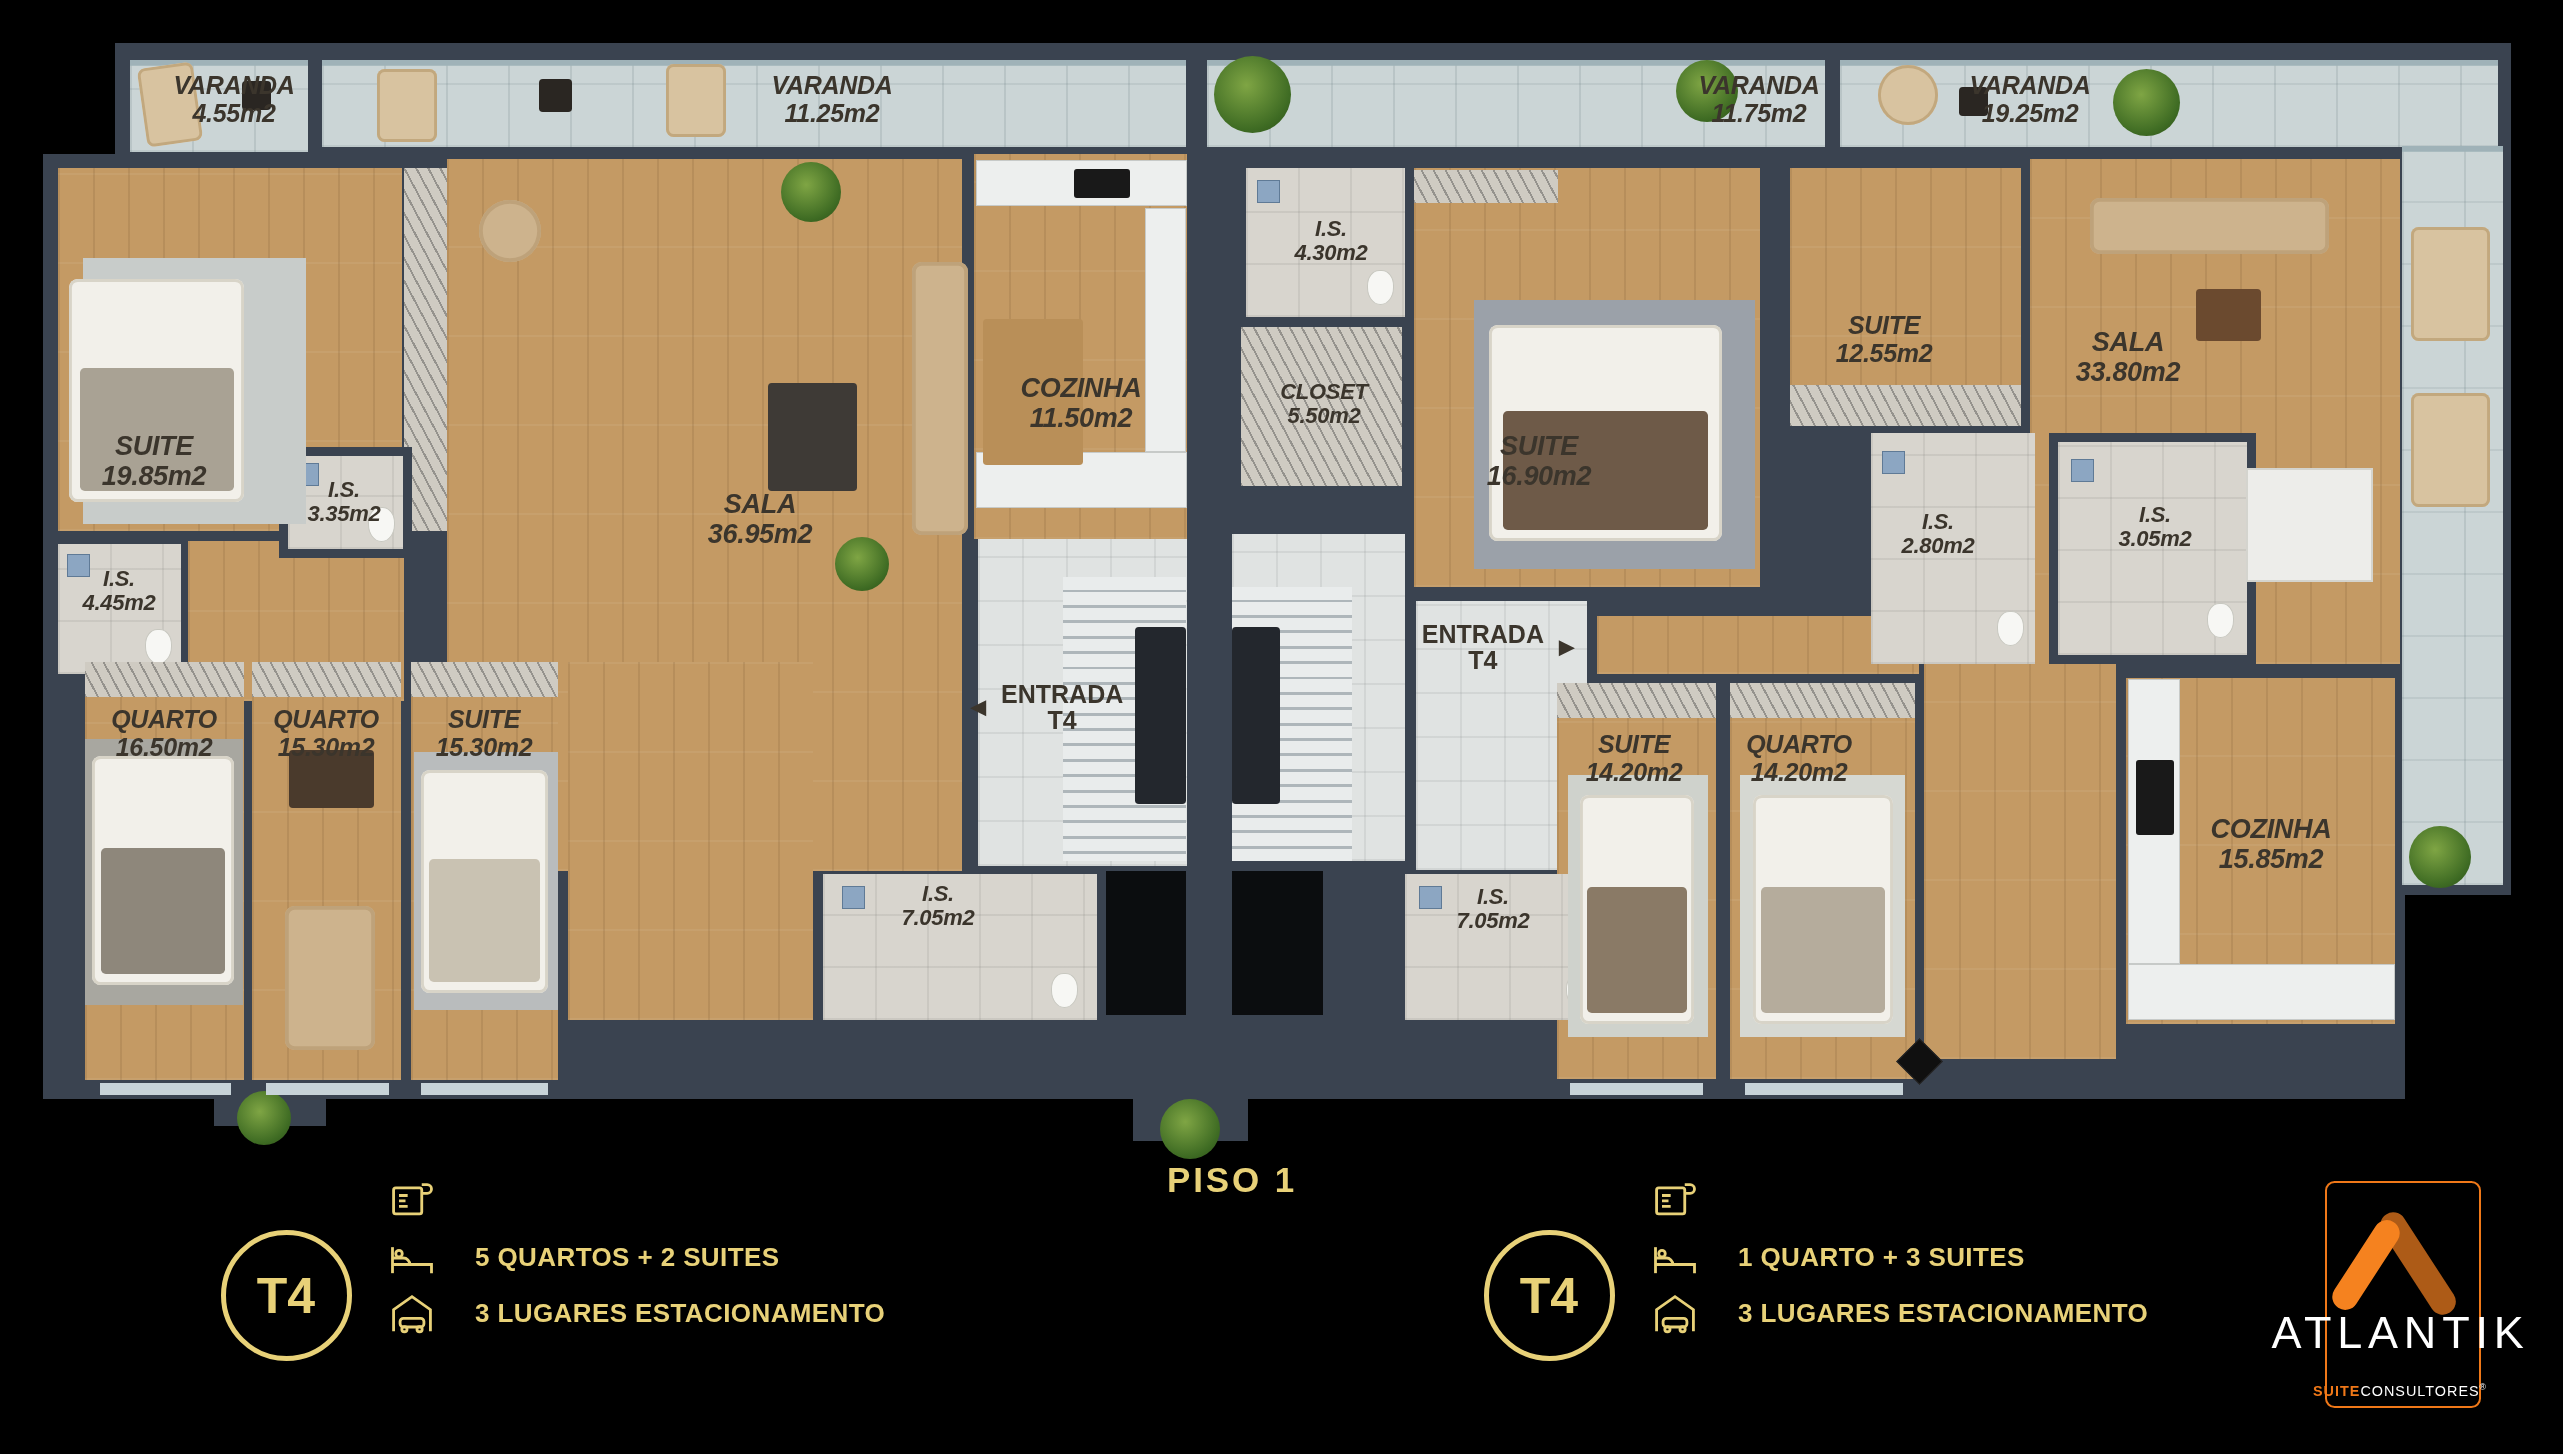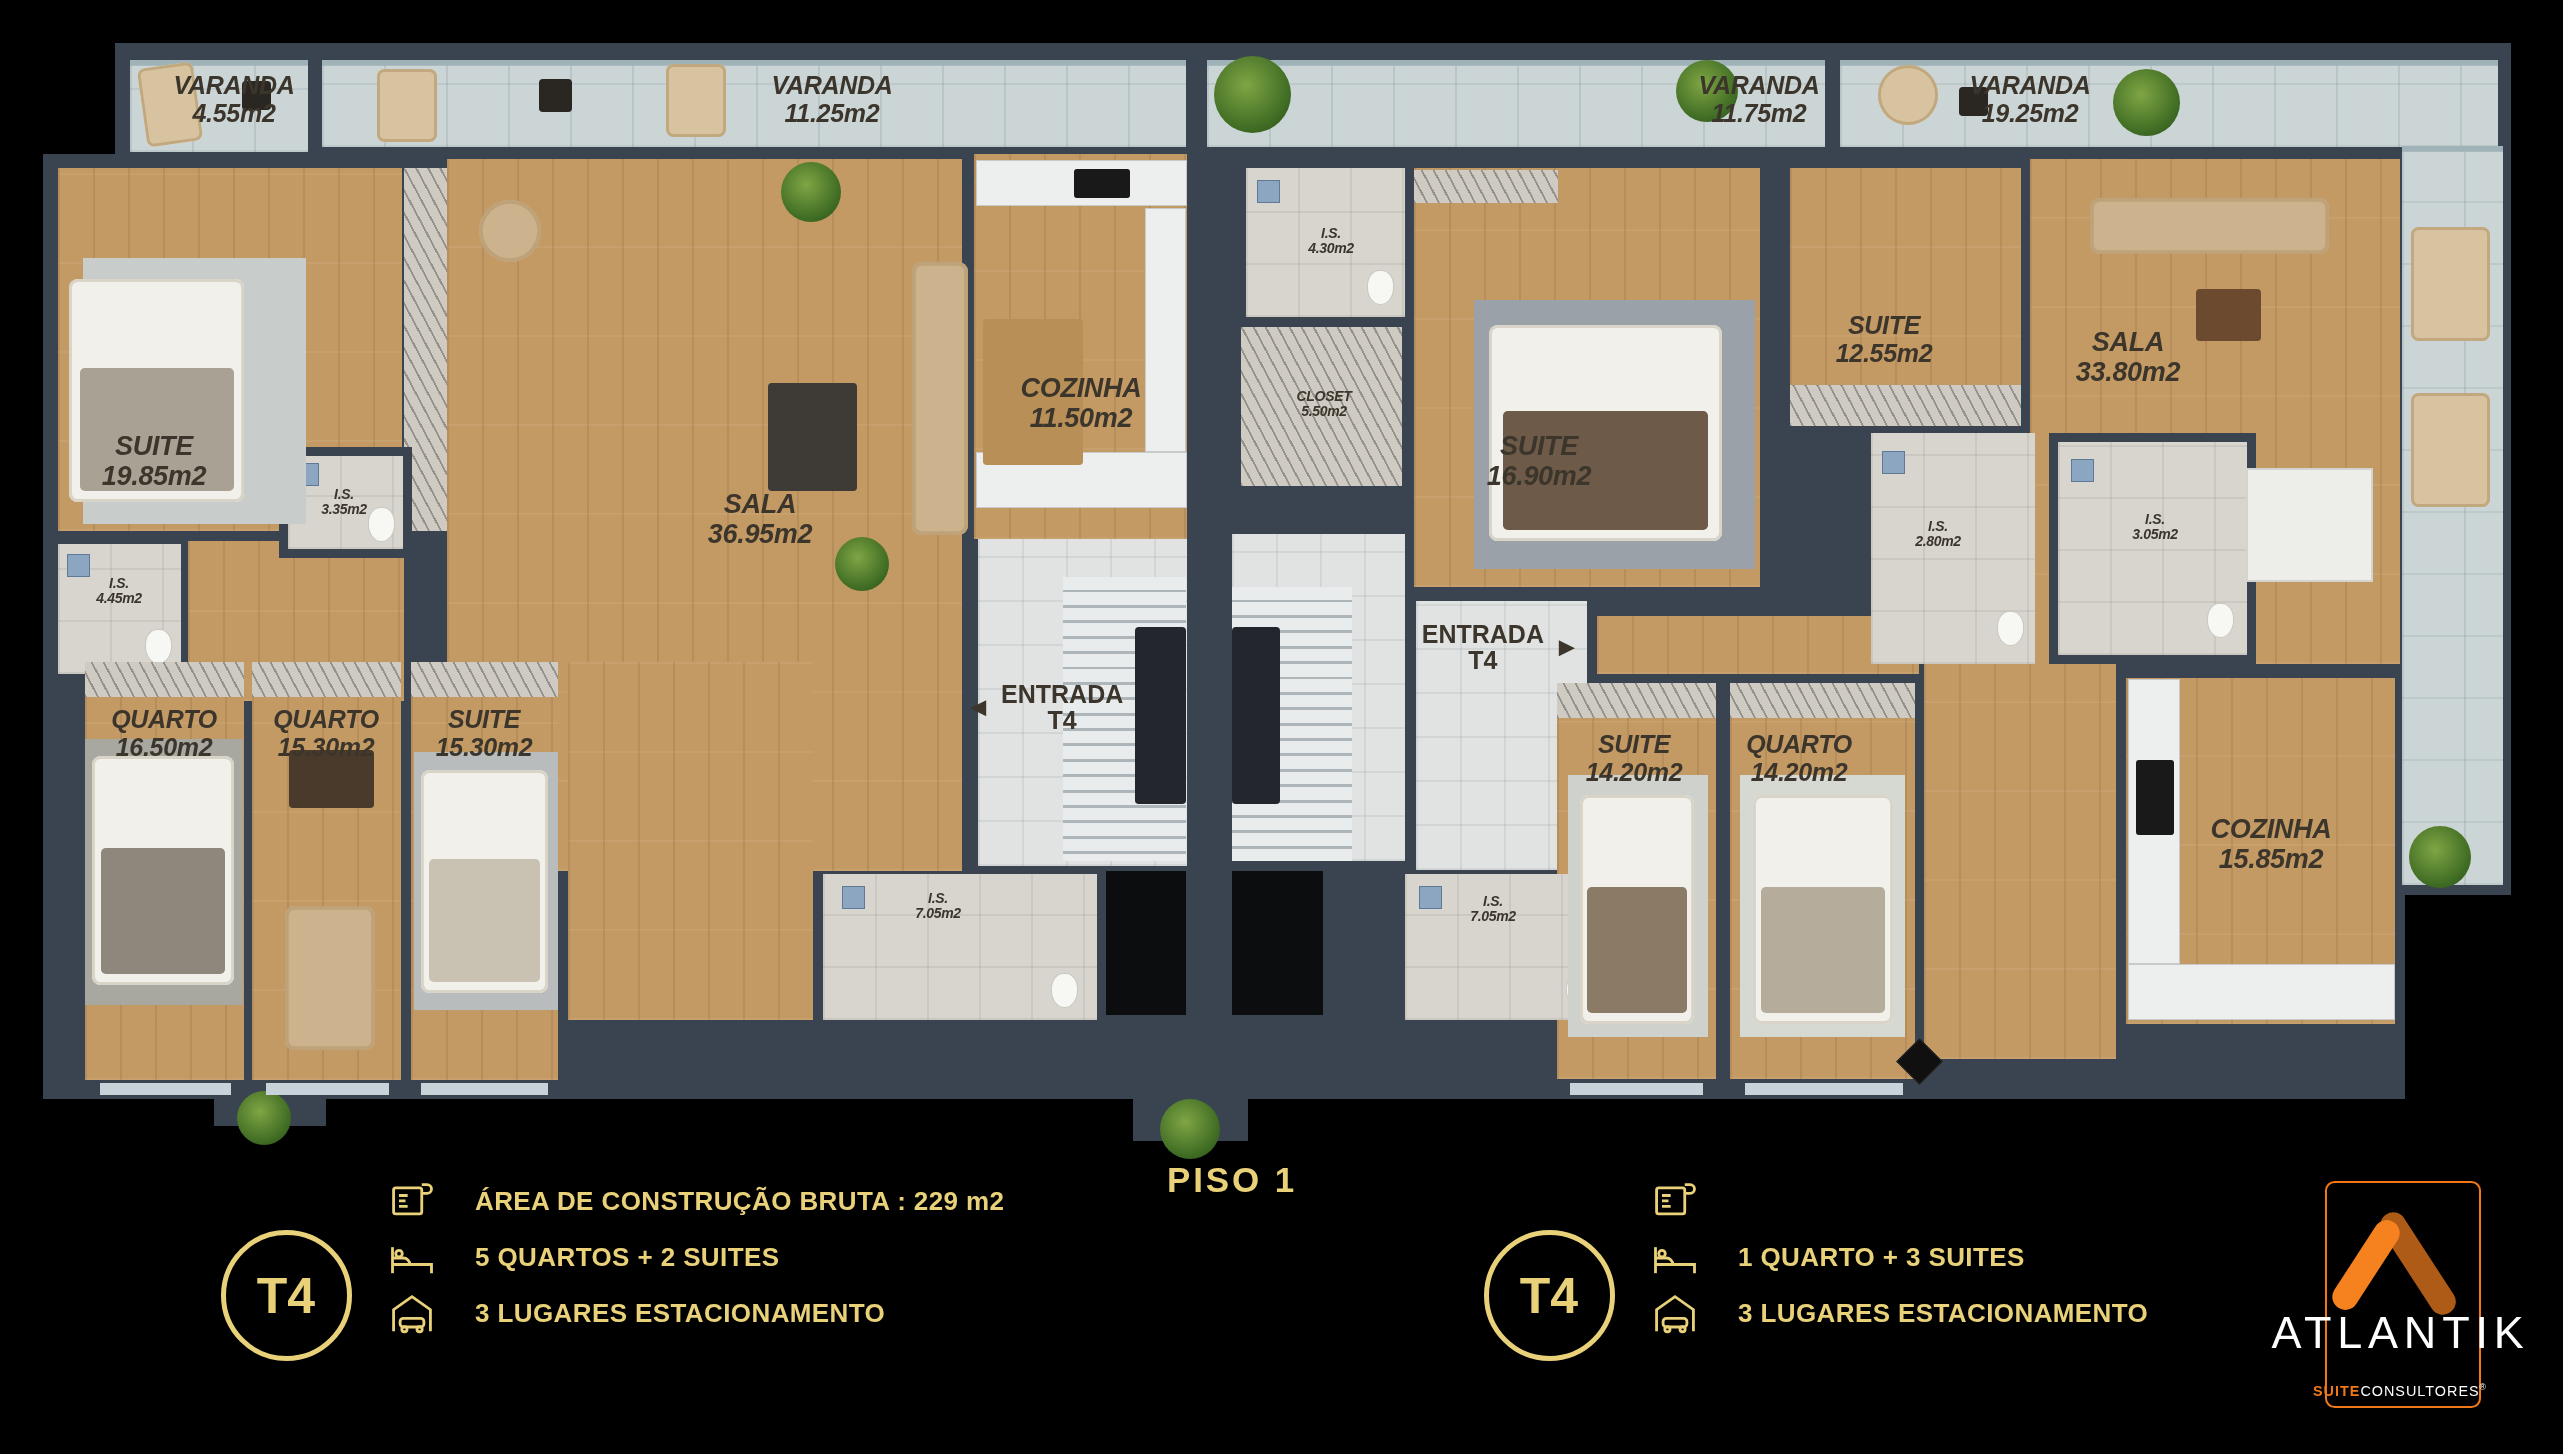--- a/index.html
+++ b/index.html
@@ -40,21 +40,21 @@
   .marble{position:absolute;background:#EDEDEA;border:2.9px solid #D4D4CE;box-sizing:border-box;}
   .deck{position:absolute;background:#D8C3A0;border-radius:7.7px;box-shadow:inset 0 0 0 2.9px #C2A87E;}
   .cook{position:absolute;background:#191919;border-radius:2.9px;}
   .round{border-radius:50%;}
   .win{position:absolute;background:#C7D3D8;}
   .cube{position:absolute;width:31px;height:31px;background:#101010;border:1.9px solid #2A2A2A;transform:rotate(45deg);}
   
   .lbl{position:absolute;transform:translate(-50%,-50%);text-align:center;color:#3B352C;font-weight:700;
        line-height:1.1;white-space:nowrap;letter-spacing:-0.3px;z-index:30;}
   .lbl span{display:block;font-style:italic;}
-  .s23{font-size:14px;} .s26{font-size:25px;} .s28{font-size:27px;}
+  .s23{font-size:22px;} .s26{font-size:25px;} .s28{font-size:27px;}
   .ent{position:absolute;transform:translate(-50%,-50%);display:flex;align-items:center;gap:9.6px;
        color:#3B352C;font-weight:700;z-index:30;}
   .ent .etxt{text-align:center;line-height:1.05;font-size:25px;}
   .ent .arr{font-size:27px;}
   
   .piso{position:absolute;transform:translateX(-50%);color:#E8D178;font-weight:700;font-size:35px;letter-spacing:2.9px;}
   .legend{position:absolute;width:693px;height:279px;}
   .badge{position:absolute;left:13.5px;top:64px;width:121px;height:121px;border:5.8px solid #E8D178;border-radius:50%;
          display:flex;align-items:center;justify-content:center;color:#E8D178;font-weight:700;font-size:50px;}
   .specs{position:absolute;left:179px;top:7.7px;display:flex;flex-direction:column;}
@@ -310,21 +310,20 @@
     <div class="badge">
         <span>T4</span>
       </div>
     <div class="specs">
       <div class="spec">
         <span class="ico"><svg viewBox="0 0 48 48" width="52" height="52" fill="none" stroke="currentColor" stroke-width="2.6">
               <rect x="7" y="11" width="26" height="24" rx="2"></rect>
               <path d="M33 8 h5 a4 4 0 0 1 0 8 h-5"></path>
               <path d="M12 18 h8 M12 23 h6 M12 28 h8"></path>
             </svg></span>
-        <span class="txt">ÁREA DE CONSTRUÇÃO BRUTA :  229 m2</span>
       </div>
       <div class="spec">
         <span class="ico"><svg viewBox="0 0 48 48" width="52" height="52" fill="none" stroke="currentColor" stroke-width="2.6">
               <path d="M6 38 V14"></path>
               <path d="M6 30 h36 v8"></path>
               <path d="M6 24 h10 a6 6 0 0 1 6 6"></path>
               <circle cx="12" cy="20" r="3"></circle>
             </svg></span>
         <span class="txt">5 QUARTOS + 2 SUITES</span>
       </div>

